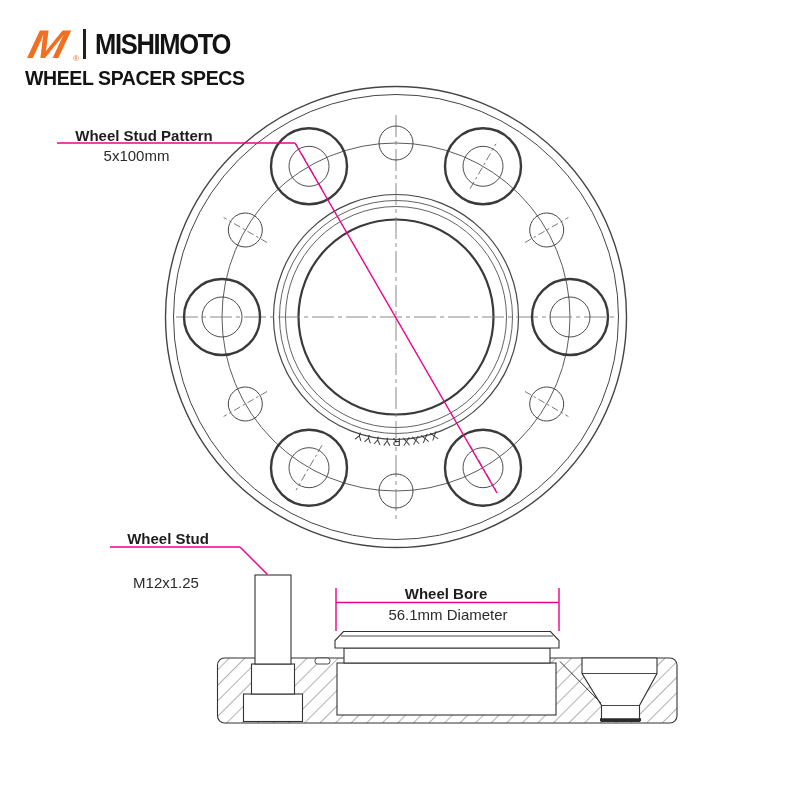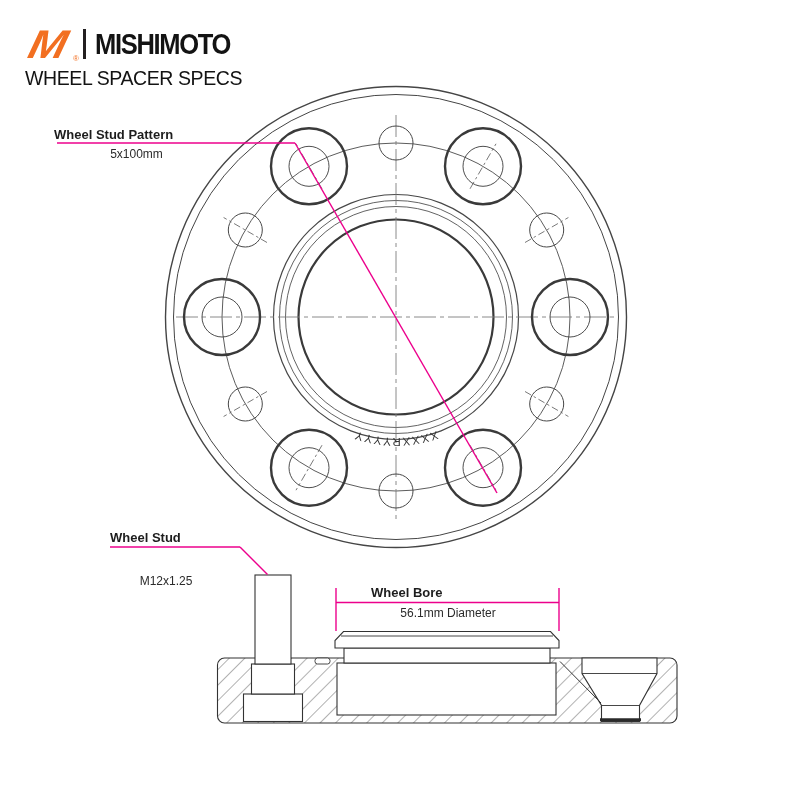--- a/index.html
+++ b/index.html
@@ -15,24 +15,24 @@
   .logo-m .m{
     display:inline-block;font-style:italic;font-weight:bold;font-size:40px;line-height:38px;
     color:#F26F21;transform:skewX(-14deg) scaleX(1.12);transform-origin:left bottom;
   }
   .logo-m .reg{position:absolute;right:-2px;bottom:0;font-size:8px;font-style:normal;color:#F26F21;}
   .logo-sep{width:3px;height:30px;background:#231f20;margin:0 9px 0 6px;}
   .brand{
     font-weight:bold;font-size:29px;letter-spacing:-1.5px;color:#131313;
     transform:scaleX(0.88);transform-origin:left center;white-space:nowrap;
   }
-  .subtitle{font-weight:normal;font-size:19.5px;letter-spacing:-0.4px;color:#131313;margin-top:3px;white-space:nowrap;}
+  .subtitle{font-weight:bold;font-size:19.5px;letter-spacing:-0.4px;color:#131313;margin-top:3px;white-space:nowrap;}
   
-  .callout-label{position:absolute;font-weight:bold;font-size:13px;line-height:1;color:#1d1d1d;}
-  .callout-value{position:absolute;text-align:center;font-size:12px;line-height:1;color:#2b2b2b;}
+  .callout-label{position:absolute;text-align:center;font-weight:bold;font-size:15px;line-height:1;color:#1d1d1d;}
+  .callout-value{position:absolute;text-align:center;font-size:15px;line-height:1;color:#2b2b2b;}
   .lbl-wsp{left:54px;top:128px;width:180px;}
   .val-wsp{left:54px;top:148px;width:165px;}
   .lbl-ws{left:110px;top:531px;width:116px;}
   .val-ws{left:110px;top:551px;width:112px;margin-top:24px;}
   .lbl-cb{left:371px;top:586px;width:150px;}
   .val-cb{left:369px;top:607px;width:158px;}
 </style>
 </head>
 <body>
 

